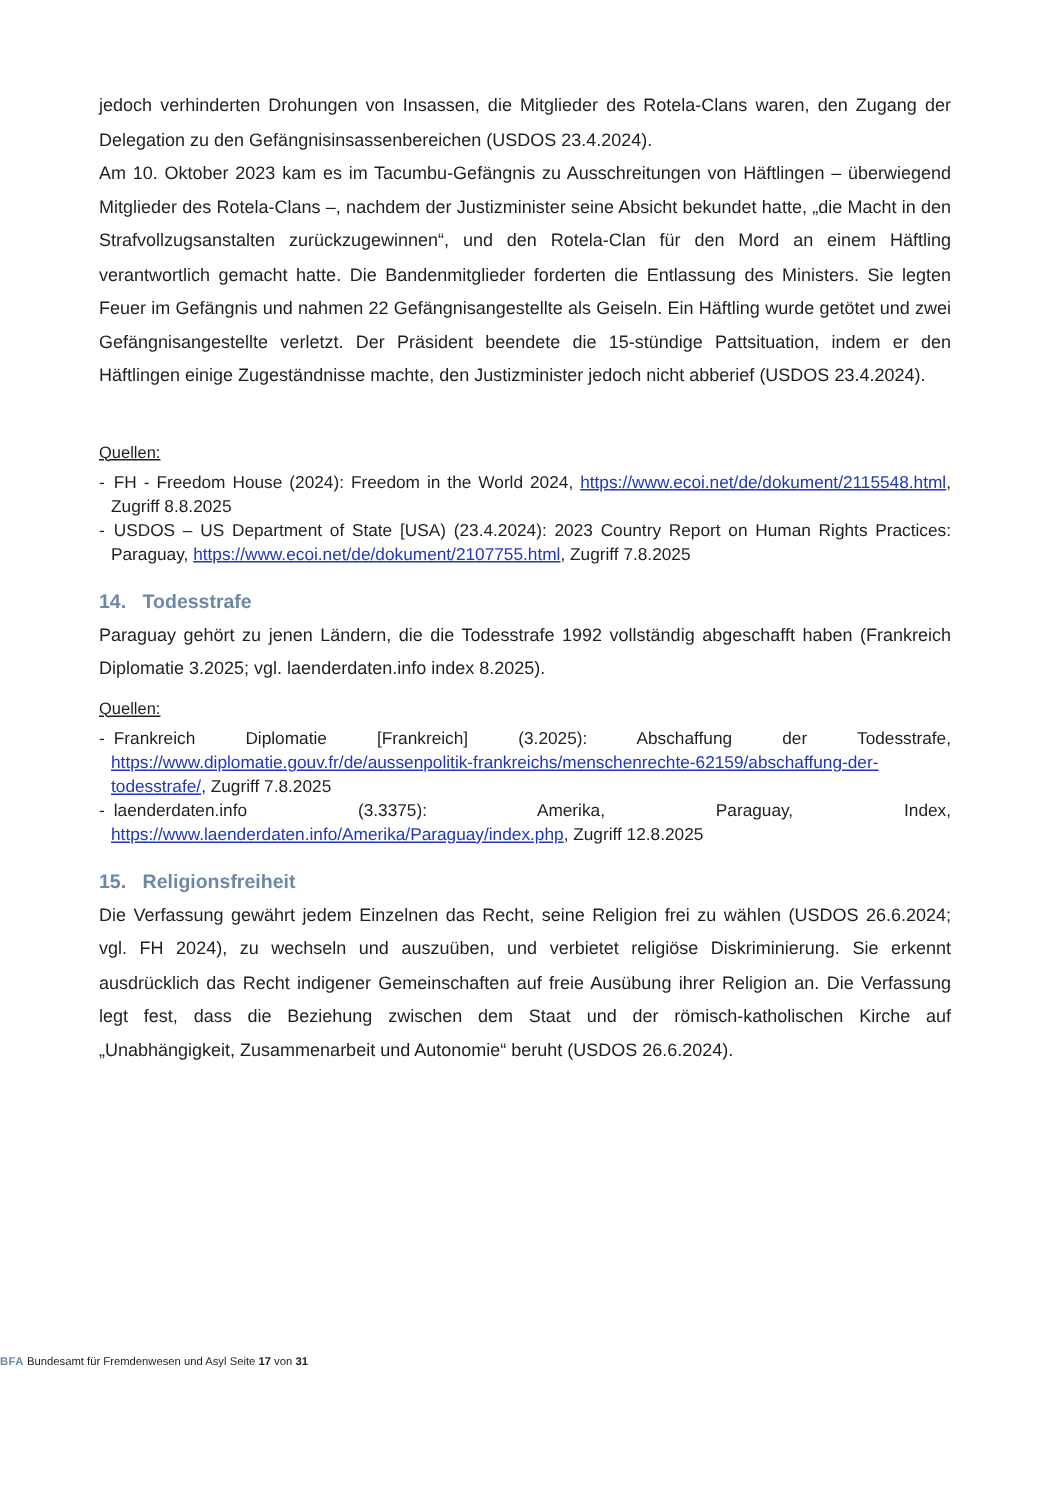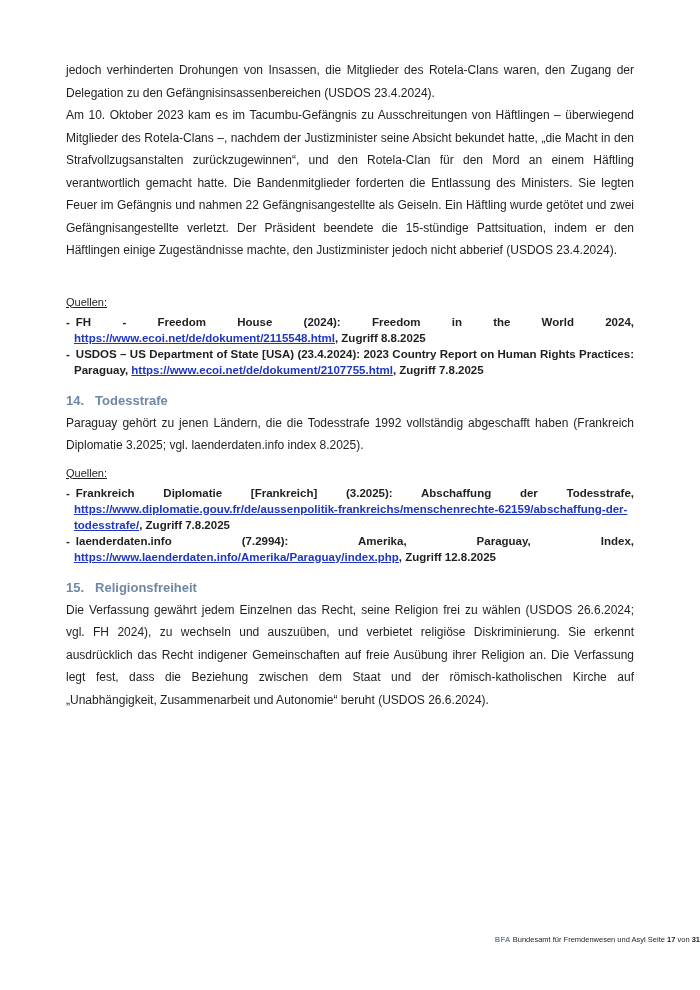--- a/index.html
+++ b/index.html
@@ -11,38 +11,38 @@
   .page{padding:59px 66px 0 66px;}
   .para{
     margin:0;font-size:12px;line-height:22.5px;
     text-align:justify;color:#1f1f1f;
   }
   .spacer{height:24px;}
   .quellen{
     margin:6px 0 0 0;font-size:11px;line-height:20px;
     text-decoration:underline;color:#1f1f1f;
   }
-  .sources{margin-top:2px;font-weight:bold;}
+  .sources{margin-top:2px;}
   .source{
     margin:0 0 0 8px;text-indent:-8px;
     font-size:11.5px;line-height:16px;text-align:justify;color:#1f1f1f;
   }
   .source .dash{margin-right:6px;}
   .link{
     color:#1f36bf;text-decoration:underline;cursor:pointer;
     overflow-wrap:break-word;word-break:break-word;
   }
   .heading{
     margin:12px 0 0 0;font-size:13px;line-height:22px;
     font-weight:bold;color:#6f87a6;
   }
   .heading .num{margin-right:11px;margin-top:10px;}
   .footer{
-    position:absolute;top:934px;left:0;right:0;
-    text-align:right;font-size:7.5px;color:#1f1f1f;line-height:12px;
+    position:absolute;top:902px;left:0;right:0;
+    text-align:left;font-size:7.5px;color:#1f1f1f;line-height:12px;
   }
   .footer .bfa{color:#6f87a6;font-weight:bold;letter-spacing:.3px;}
   .footer b{font-weight:bold;}
 </style>
 </head>
 <body>
 
 <div class="page">
 
   <p class="para">jedoch verhinderten Drohungen von Insassen, die Mitglieder des Rotela-Clans waren, den Zugang der Delegation zu den Gefängnisinsassenbereichen (USDOS 23.4.2024).</p>
@@ -60,21 +60,21 @@
   </div>
 
   <h2 class="heading"><span class="num">14.</span><span>Todesstrafe</span></h2>
 
   <p class="para">Paraguay gehört zu jenen Ländern, die die Todesstrafe 1992 vollständig abgeschafft haben (Frankreich Diplomatie 3.2025; vgl. laenderdaten.info index 8.2025).</p>
 
   <p class="quellen">Quellen:</p>
 
   <div class="sources">
     <p class="source"><span class="dash">-</span><span>Frankreich Diplomatie [Frankreich] (3.2025): Abschaffung der Todesstrafe,</span> <a class="link">https://www.diplomatie.gouv.fr/de/aussenpolitik-frankreichs/menschenrechte-62159/abschaffung-der-todesstrafe/</a><span>, Zugriff 7.8.2025</span></p>
-    <p class="source"><span class="dash">-</span><span>laenderdaten.info (7.2994): Amerika, Paraguay, Index,</span> <a class="link">https://www.laenderdaten.info/Amerika/Paraguay/index.php</a><span>, Zugriff 12.8.2025</span></p>
+    <p class="source"><span class="dash">-</span><span>laenderdaten.info (3.3375): Amerika, Paraguay, Index,</span> <a class="link">https://www.laenderdaten.info/Amerika/Paraguay/index.php</a><span>, Zugriff 12.8.2025</span></p>
   </div>
 
   <h2 class="heading"><span class="num">15.</span><span>Religionsfreiheit</span></h2>
 
   <p class="para">Die Verfassung gewährt jedem Einzelnen das Recht, seine Religion frei zu wählen (USDOS 26.6.2024; vgl. FH 2024), zu wechseln und auszuüben, und verbietet religiöse Diskriminierung. Sie erkennt ausdrücklich das Recht indigener Gemeinschaften auf freie Ausübung ihrer Religion an. Die Verfassung legt fest, dass die Beziehung zwischen dem Staat und der römisch-katholischen Kirche auf „Unabhängigkeit, Zusammenarbeit und Autonomie“ beruht (USDOS 26.6.2024).</p>
 
 
 </div>
 
 <div class="footer">

